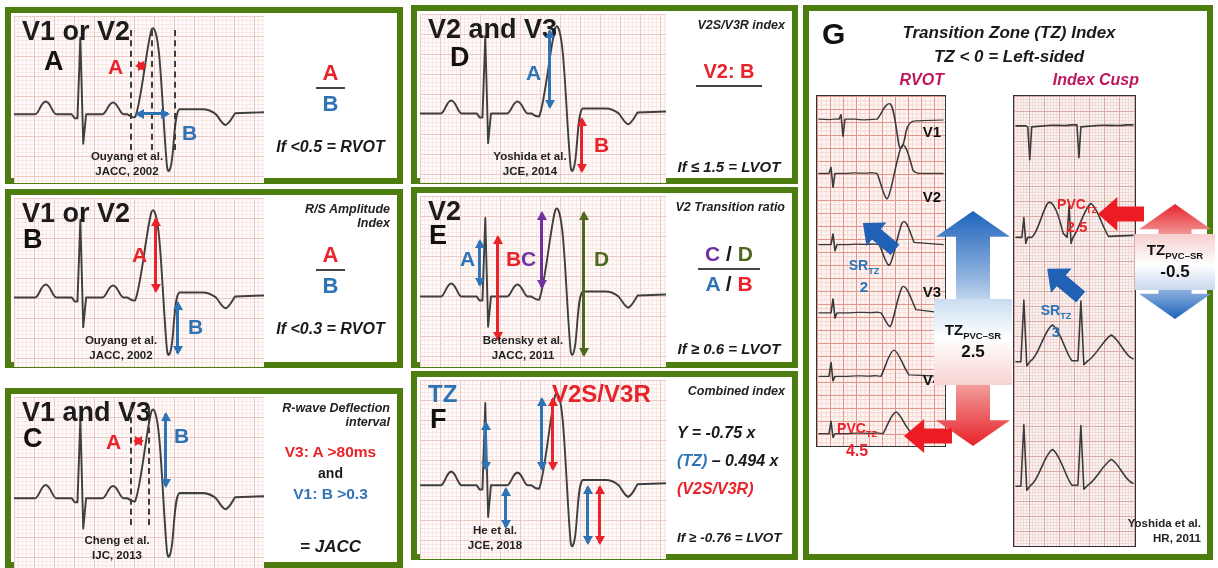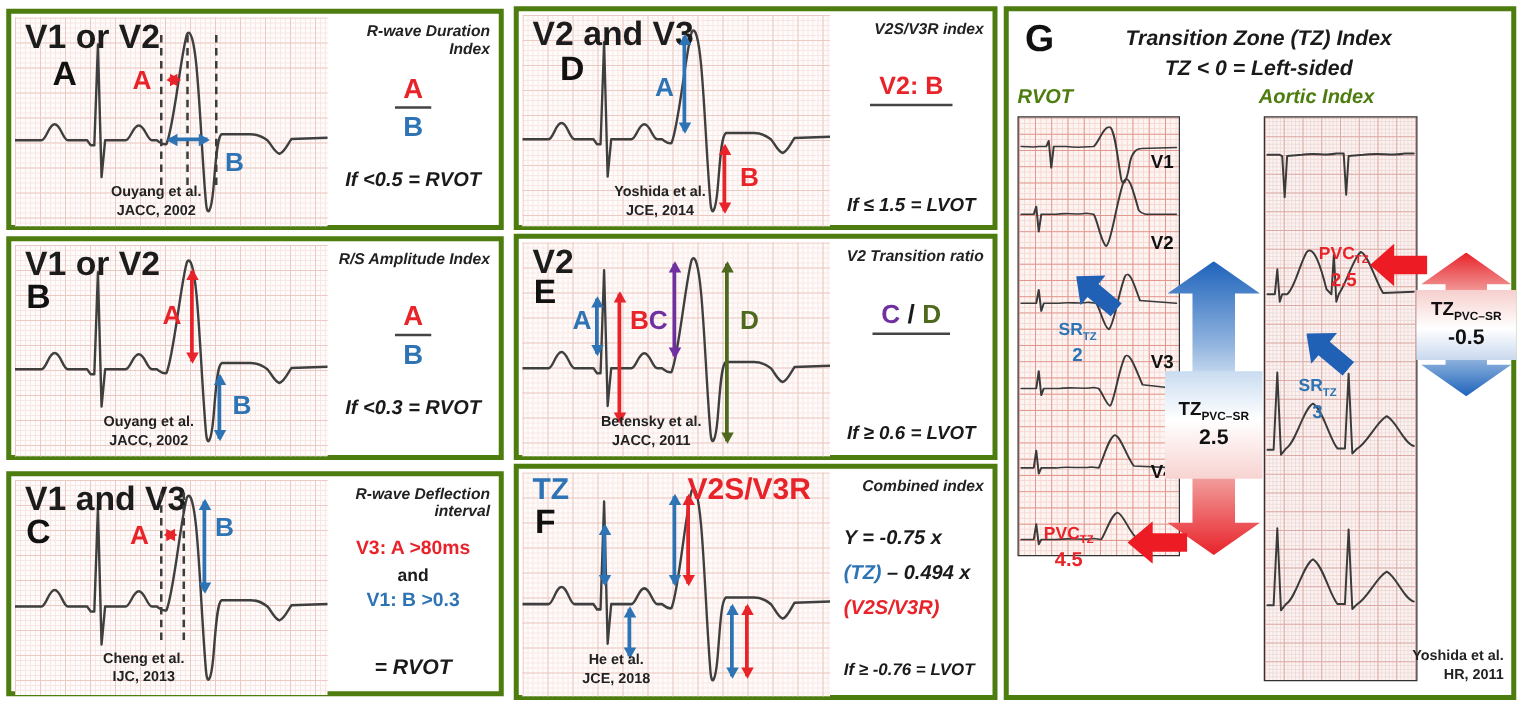--- a/index.html
+++ b/index.html
@@ -1,18 +1,18 @@
 <!DOCTYPE html>
 <html><head>
 <meta charset="utf-8">
 <style>
   html,body{margin:0;padding:0;background:#ffffff;}
   .figure{position:relative;width:1218px;height:568px;background:#ffffff;
           font-family:"Liberation Sans",sans-serif;overflow:hidden;}
-  .panel{position:absolute;border:4px solid #4d7c0f;background:#ffffff;box-sizing:border-box;}
+  .panel{position:absolute;border:6px solid #4d7c0f;background:#ffffff;box-sizing:border-box;}
   .ecg{position:absolute;box-sizing:border-box;}
   .grid-fine{background-color:#fefbfa;background-image:
     linear-gradient(to right,#ecc9c3 1px,transparent 1px),
     linear-gradient(to bottom,#ecc9c3 1px,transparent 1px),
     linear-gradient(to right,#f8e8e5 1px,transparent 1px),
     linear-gradient(to bottom,#f8e8e5 1px,transparent 1px);
     background-size:20px 20px,20px 20px,4px 4px,4px 4px;}
   .grid-rvot{background-color:#fdf4f2;background-image:
     linear-gradient(to right,#e2968c 1px,transparent 1px),
     linear-gradient(to bottom,#e2968c 1px,transparent 1px),
@@ -43,21 +43,21 @@
   .varrow .sh{position:absolute;left:0;top:7px;bottom:7px;width:3px;background:var(--c);}
   .varrow::before{content:"";position:absolute;top:0;left:-3.5px;border:5px solid transparent;border-bottom:9px solid var(--c);}
   .varrow::after{content:"";position:absolute;bottom:0;left:-3.5px;border:5px solid transparent;border-top:9px solid var(--c);}
   .harrow{position:absolute;height:3px;}
   .harrow .sh{position:absolute;top:0;left:7px;right:7px;height:3px;background:var(--c);}
   .harrow::before{content:"";position:absolute;left:0;top:-3.5px;border:5px solid transparent;border-right:9px solid var(--c);}
   .harrow::after{content:"";position:absolute;right:0;top:-3.5px;border:5px solid transparent;border-left:9px solid var(--c);}
   .dash{position:absolute;width:0;border-left:2px dashed #3c3c3c;}
   .fline{position:absolute;font-weight:bold;}
   .g-title{position:absolute;font-size:17px;font-weight:bold;font-style:italic;color:#1a1a1a;text-align:center;}
-  .strip-label{position:absolute;font-size:16px;font-weight:bold;font-style:italic;color:#4d7c0f;text-align:left;}
+  .strip-label{position:absolute;font-size:16px;font-weight:bold;font-style:italic;color:#be185d;text-align:right;}
   .strip{position:absolute;border:1.5px solid #333;box-sizing:border-box;overflow:hidden;}
   .glead{position:absolute;font-size:15px;font-weight:bold;color:#111;line-height:1;}
   .anno{position:absolute;font-weight:bold;font-size:14px;line-height:1;z-index:5;}
   .anno sub{font-size:9px;}
   .leftarrow{position:absolute;z-index:5;background:#ed1c24;
     clip-path:polygon(0 50%,42% 0,42% 28%,100% 28%,100% 72%,42% 72%,42% 100%);}
   .diag-blue{position:absolute;z-index:5;background:#2060b5;transform:rotate(40deg);
     clip-path:polygon(0 50%,42% 0,42% 28%,100% 28%,100% 72%,42% 72%,42% 100%);}
   .bigarrow{position:absolute;z-index:3;}
   .bigarrow.center{background:linear-gradient(180deg,#1e63bb 0%,#8fb3de 28%,#ffffff 50%,#f2a6a4 72%,#e8232a 100%);
@@ -94,21 +94,20 @@
       <div class="harrow" style="--c:#2e74b5;left:116px;top:96px;width:45px;">
           <span class="sh"></span>
         </div>
       <div class="mlabel blue" style="left:168px;top:106px;">B</div>
       <div class="cite" style="left:48px;bottom:4px;width:130px;">
         <span>Ouyang et al.</span><br>
         <span>JACC, 2002</span>
       </div>
     </div>
     <div class="info" style="left:256px;top:3px;right:3px;bottom:3px;">
-      <div class="index-name" style="top:4px;left:2px;right:4px;">R-wave Duration Index</div>
       <div class="frac" style="top:44px;">
         <div class="num red">A</div>
         <div class="den blue">B</div>
       </div>
       <div class="criterion" style="top:122px;">If &lt;0.5 = RVOT</div>
     </div>
   </div>
 
   <div class="panel" style="left:5px;top:189px;width:398px;height:179px;">
     <div class="ecg grid-fine" style="left:3px;top:3px;width:250px;height:169px;">
@@ -133,21 +132,21 @@
     <div class="info" style="left:256px;top:3px;right:3px;bottom:3px;">
       <div class="index-name" style="top:4px;left:2px;right:4px;">R/S Amplitude Index</div>
       <div class="frac" style="top:44px;">
         <div class="num red">A</div>
         <div class="den blue">B</div>
       </div>
       <div class="criterion" style="top:122px;">If &lt;0.3 = RVOT</div>
     </div>
   </div>
 
-  <div class="panel" style="left:5px;top:377px;width:398px;height:180px;">
+  <div class="panel" style="left:5px;top:388px;width:398px;height:180px;">
     <div class="ecg grid-fine" style="left:3px;top:3px;width:250px;height:172px;">
       <svg class="trace-svg" viewBox="0 0 260 170" preserveAspectRatio="none">
           <path class="trace base-trace" d="M0,100 L22,100 C26,100 28,87 33,87 C38,87 40,100 44,100 L60,100 L63,104 L66,104 L69,22 L72,130 L75,100 L92,100 C96,100 98,88 103,88 C108,88 110,100 114,100 L118,100 C121,102 123,104 126,103 C132,90 138,30 143,14 C146,8 149,20 151,40 C154,70 156,120 159,152 C160,162 163,160 165,140 C167,118 168,97 172,95 L196,95 C202,95 206,97 210,100 C213,103 216,110 220,111 C224,110 227,103 230,99 L260,98"></path>
         </svg>
       <div class="lead-label" style="left:8px;top:2px;">V1 and V3</div>
       <div class="panel-letter" style="left:9px;top:28px;">C</div>
       <div class="dash" style="left:116px;top:10px;height:118px;"></div>
       <div class="dash" style="left:134px;top:10px;height:118px;"></div>
       <div class="harrow" style="--c:#e8232a;left:114px;top:42px;width:21px;">
           <span class="sh"></span>
@@ -160,21 +159,21 @@
       <div class="cite" style="left:38px;bottom:6px;width:130px;">
         <span>Cheng et al.</span><br>
         <span>IJC, 2013</span>
       </div>
     </div>
     <div class="info" style="left:256px;top:3px;right:3px;bottom:3px;">
       <div class="index-name" style="top:4px;left:2px;right:4px;">R-wave Deflection interval</div>
       <div class="fline red" style="top:46px;width:100%;text-align:center;font-size:15.5px;">V3: A &gt;80ms</div>
       <div class="fline blk" style="top:68px;width:100%;text-align:center;font-size:14px;">and</div>
       <div class="fline blue" style="top:88px;width:100%;text-align:center;font-size:15.5px;">V1: B &gt;0.3</div>
-      <div class="criterion" style="top:140px;font-size:17px;">= RVOT</div>
+      <div class="criterion" style="top:140px;font-size:17px;">= JACC</div>
     </div>
   </div>
 
   <div class="panel" style="left:411px;top:5px;width:387px;height:179px;">
     <div class="ecg grid-fine" style="left:3px;top:3px;width:246px;height:169px;">
       <svg class="trace-svg" viewBox="0 0 260 170" preserveAspectRatio="none">
           <path class="trace base-trace" d="M0,100 L22,100 C26,100 28,87 33,87 C38,87 40,100 44,100 L60,100 L63,104 L66,104 L69,22 L72,130 L75,100 L92,100 C96,100 98,88 103,88 C108,88 110,100 114,100 L118,100 C121,102 123,104 126,103 C132,90 138,30 143,14 C146,8 149,20 151,40 C154,70 156,120 159,152 C160,162 163,160 165,140 C167,118 168,97 172,95 L196,95 C202,95 206,97 210,100 C213,103 216,110 220,111 C224,110 227,103 230,99 L260,98"></path>
         </svg>
       <div class="lead-label" style="left:8px;top:2px;">V2 and V3</div>
       <div class="panel-letter" style="left:30px;top:30px;">D</div>
@@ -225,20 +224,21 @@
       <div class="mlabel green" style="left:174px;top:52px;">D</div>
       <div class="cite" style="left:38px;bottom:4px;width:130px;">
         <span>Betensky et al.</span><br>
         <span>JACC, 2011</span>
       </div>
     </div>
     <div class="info" style="left:252px;top:3px;right:3px;bottom:3px;">
       <div class="index-name" style="top:4px;left:2px;right:4px;">V2 Transition ratio</div>
       <div class="frac" style="top:46px;font-size:21px;">
         <div class="num"><span class="purple">C</span> <span class="blk">/</span> <span class="green">D</span></div>
+        <div class="den"><span class="blue">A</span> <span class="blk">/</span> <span class="red">B</span></div>
       </div>
       <div class="criterion" style="top:144px;font-size:15px;">If ≥ 0.6 = LVOT</div>
     </div>
   </div>
 
   <div class="panel" style="left:411px;top:371px;width:387px;height:189px;">
     <div class="ecg grid-fine" style="left:3px;top:3px;width:246px;height:179px;">
       <svg class="trace-svg" viewBox="0 0 260 170" preserveAspectRatio="none">
           <path class="trace base-trace" d="M0,100 L22,100 C26,100 28,87 33,87 C38,87 40,100 44,100 L60,100 L63,104 L66,104 L69,22 L72,130 L75,100 L92,100 C96,100 98,88 103,88 C108,88 110,100 114,100 L118,100 C121,102 123,104 126,103 C132,90 138,30 143,14 C146,8 149,20 151,40 C154,70 156,120 159,152 C160,162 163,160 165,140 C167,118 168,97 172,95 L196,95 C202,95 206,97 210,100 C213,103 216,110 220,111 C224,110 227,103 230,99 L260,98"></path>
         </svg>
@@ -278,21 +278,21 @@
       <div class="criterion" style="top:150px;font-size:13.5px;text-align:left;left:8px;width:auto;">If ≥ -0.76 = LVOT</div>
     </div>
   </div>
 
   <div class="panel" style="left:803px;top:5px;width:410px;height:555px;">
     <div class="panel-letter" style="left:13px;top:8px;font-size:30px;">G</div>
     <div class="g-title" style="left:55px;top:12px;width:290px;">Transition Zone (TZ) Index</div>
     <div class="g-title" style="left:55px;top:36px;width:290px;">TZ &lt; 0 = Left-sided</div>
 
     <div class="strip-label" style="left:7px;top:60px;width:128px;">RVOT</div>
-    <div class="strip-label" style="left:200px;top:60px;width:130px;">Aortic Index</div>
+    <div class="strip-label" style="left:200px;top:60px;width:130px;">Index Cusp</div>
 
     <div class="strip grid-rvot" style="left:7px;top:84px;width:130px;height:352px;">
       <svg class="trace-svg" viewBox="0 0 128 452" preserveAspectRatio="none">
         <path class="trace-thin" d="M2,30 C8,30 12,31 16,30 L22,30 L24,24 L26,52 L28,30 L38,30 C48,32 56,30 60,30 C64,26 68,8 73,10 C77,13 79,42 82,64 C84,74 87,62 89,46 C91,35 94,32 98,32 L126,31"></path>
         <path class="trace-thin" d="M2,100 L12,100 L14,92 L16,118 L18,100 L30,100 C38,98 46,101 54,99 L60,100 C63,106 66,130 70,133 C74,130 78,88 84,66 C88,56 92,78 96,96 C99,101 104,100 108,100 L126,100"></path>
         <path class="trace-thin" d="M2,192 L14,192 L16,178 L18,200 L20,192 L32,192 C40,190 48,193 56,191 L62,192 C65,197 68,216 72,219 C76,216 80,180 85,164 C89,156 93,176 97,189 L126,192"></path>
         <path class="trace-thin" d="M2,280 L14,280 L16,262 L18,287 L20,280 L32,280 C42,278 52,281 60,279 L64,280 C67,285 70,296 73,298 C76,296 80,260 85,247 C89,241 94,262 99,276 L126,280"></path>
         <path class="trace-thin" d="M2,362 L12,362 L14,344 L16,368 L18,362 L30,362 C40,360 50,363 58,361 L64,362 C68,352 72,330 77,328 C82,330 86,350 92,360 L126,362"></path>
         <path class="trace-thin" d="M2,436 L12,436 L14,420 L16,441 L18,436 L30,436 C40,434 52,437 60,435 L66,436 C70,428 74,410 79,408 C84,410 88,428 94,434 L126,436"></path>
       </svg>

